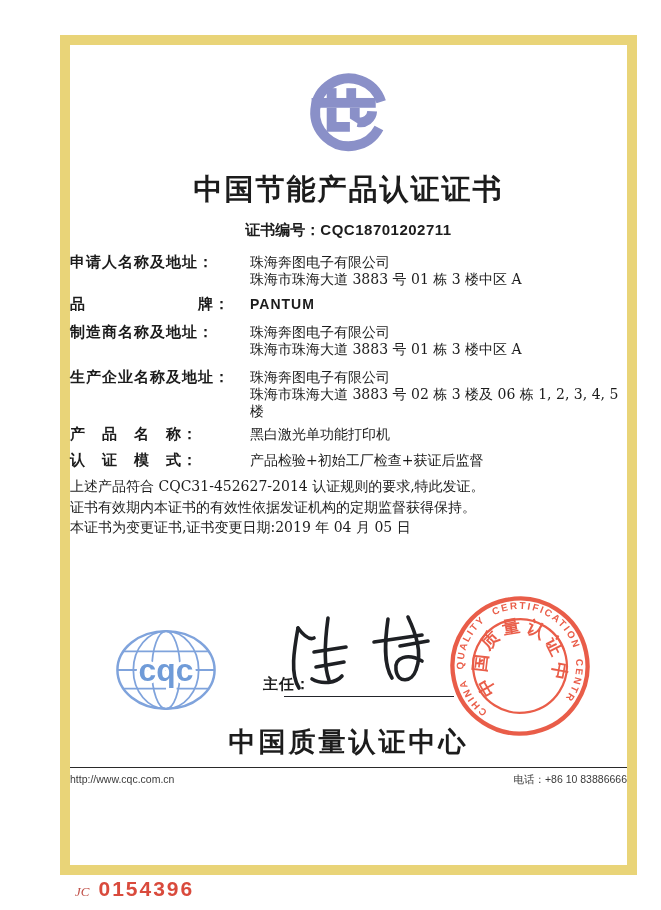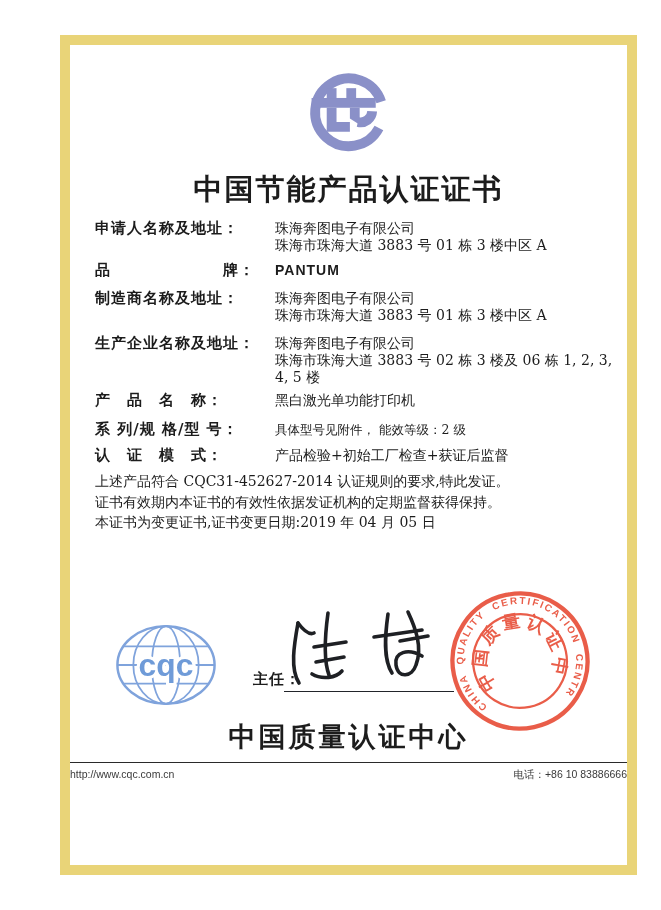--- a/index.html
+++ b/index.html
@@ -17,34 +17,34 @@
   .logo-wrap { text-align:center; padding-top:17px; }
   .logo-wrap svg { width:98px; height:104px; }
 
   .title {
     margin-top:3px; text-align:center; font-size:29px; font-weight:700;
     letter-spacing:2px; line-height:32px;
   }
   .certno { margin-top:16px; text-align:center; font-size:15px; font-weight:700; line-height:18px; }
   .certno-num { font-family:"Liberation Sans", sans-serif; font-weight:700; letter-spacing:.5px; }
 
-  .fields { padding-left:25px; padding-right:6px; font-size:14px; }
+  .fields { padding-right:6px; font-size:14px; }
   .row { display:flex; align-items:flex-start; line-height:17px; }
   .lbl { flex:0 0 180px; width:180px; font-size:15px; font-weight:600; letter-spacing:1px; white-space:pre; }
   .val { flex:1; }
   .val.latin { font-family:"Liberation Sans", sans-serif; font-weight:700; letter-spacing:1px; }
   .val.small { font-size:12.5px; }
   .stmt { line-height:17px; }
 
   .mt15{margin-top:15px}.mt8{margin-top:8px}.mt11{margin-top:11px}.mt6{margin-top:6px}
   .mt12{margin-top:12px}.mt9{margin-top:9px}.mt4{margin-top:4px}.mt3{margin-top:3px}
 
   .bottom { position:relative; height:261px; }
   .globe { position:absolute; left:43px; top:90px; width:106px; height:88px; }
-  .director { position:absolute; left:183px; top:139px; font-size:15px; font-weight:600; letter-spacing:1px;font-family:Liberation Serif, serif; }
+  .director { position:absolute; left:193px; top:139px; font-size:15px; font-weight:600; letter-spacing:1px;font-family:Liberation Serif, serif; }
   .signature { position:absolute; left:212px; top:76px; width:176px; height:86px; }
   .sigline { position:absolute; left:214px; top:160px; width:170px; border-top:1.6px solid #22242a; }
   .seal { position:absolute; left:375px; top:55px; width:150px; height:150px; }
   .issuer { position:absolute; left:0; right:0; top:188px; text-align:center;
             font-size:27px; font-weight:700; letter-spacing:3px; }
   .divider { position:absolute; left:0; right:0; top:231px; border-top:1.6px solid #2a2a2a; }
   .footer { position:absolute; left:0; right:0; top:237px; display:flex;
             justify-content:space-between; align-items:baseline;
             font-size:10.5px; color:#3a3a3a; font-family:"Liberation Sans", sans-serif; }
   .footer .mid { font-family:"DejaVu Serif", serif; }
@@ -70,20 +70,23 @@
         <rect x="30" y="21" width="11" height="12" fill="#8a90c8"></rect>
         <rect x="52" y="21" width="11" height="12" fill="#8a90c8"></rect>
         <path d="M81,47 A13,13 0 0 1 65,59" fill="none" stroke="#8a90c8" stroke-width="11"></path>
         <path d="M30,43 h11 v16 h15 v11 h-26 z" fill="#8a90c8"></path>
         <path d="M56,43 h11 v19 l-11,-7 z" fill="#8a90c8"></path>
       </svg>
     </div>
 
     <h1 class="title">中国节能产品认证证书</h1>
 
+    <div class="certno">
+      <span>证书编号：</span><span class="certno-num">CQC18701202711</span>
+    </div>
 
     <div class="fields">
 
       <div class="row mt15">
         <span class="lbl">申请人名称及地址：</span>
         <span class="val">
           <div>珠海奔图电子有限公司</div>
           <div>珠海市珠海大道 3883 号 01 栋 3 楼中区 A</div>
         </span>
       </div>
@@ -107,24 +110,20 @@
           <div>珠海奔图电子有限公司</div>
           <div>珠海市珠海大道 3883 号 02 栋 3 楼及 06 栋 1, 2, 3, 4, 5 楼</div>
         </span>
       </div>
 
       <div class="row mt6">
         <span class="lbl">产　品　名　称：</span>
         <span class="val">黑白激光单功能打印机</span>
       </div>
 
-      <div class="row mt12">
-        <span class="lbl">系 列/规 格/型 号：</span>
-        <span class="val small">具体型号见附件， 能效等级：2 级</span>
-      </div>
 
       <div class="row mt9">
         <span class="lbl">认　证　模　式：</span>
         <span class="val">产品检验+初始工厂检查+获证后监督</span>
       </div>
 
 
       <p class="stmt mt9">上述产品符合 CQC31-452627-2014 认证规则的要求,特此发证。</p>
 
 
@@ -186,13 +185,17 @@
 
       <div class="divider"></div>
 
       <div class="footer">
         <span>http://www.cqc.com.cn</span>
         <span>电话：+86 10 83886666</span>
       </div>
     </div>
   </div>
 
+  <div class="serial">
+    <span class="serial-prefix">JC</span>
+    <span class="serial-num">0154396</span>
+  </div>
 </div>
 
 </body></html>

